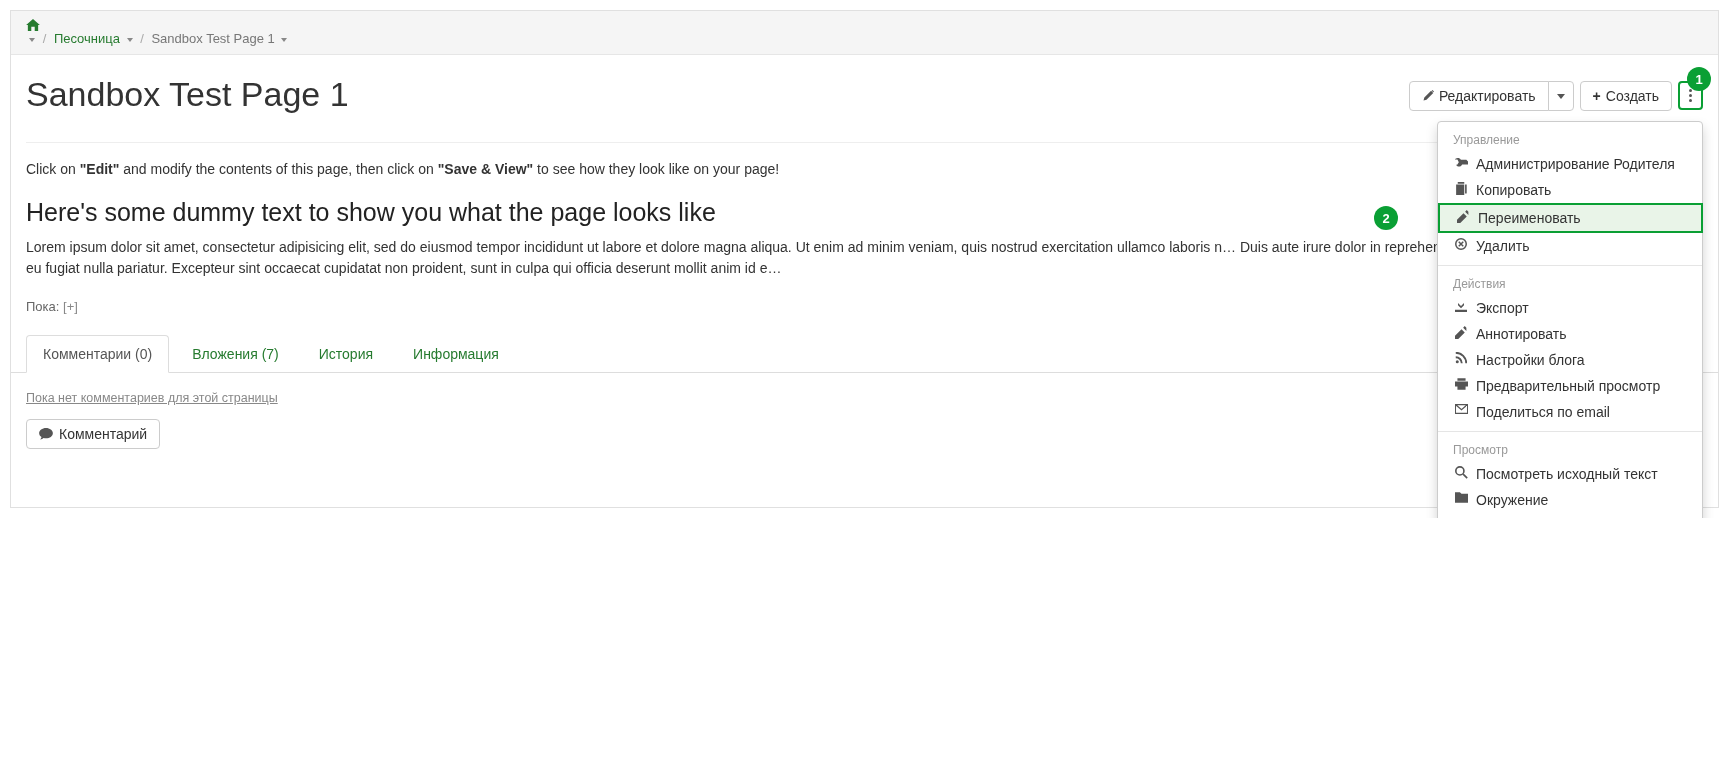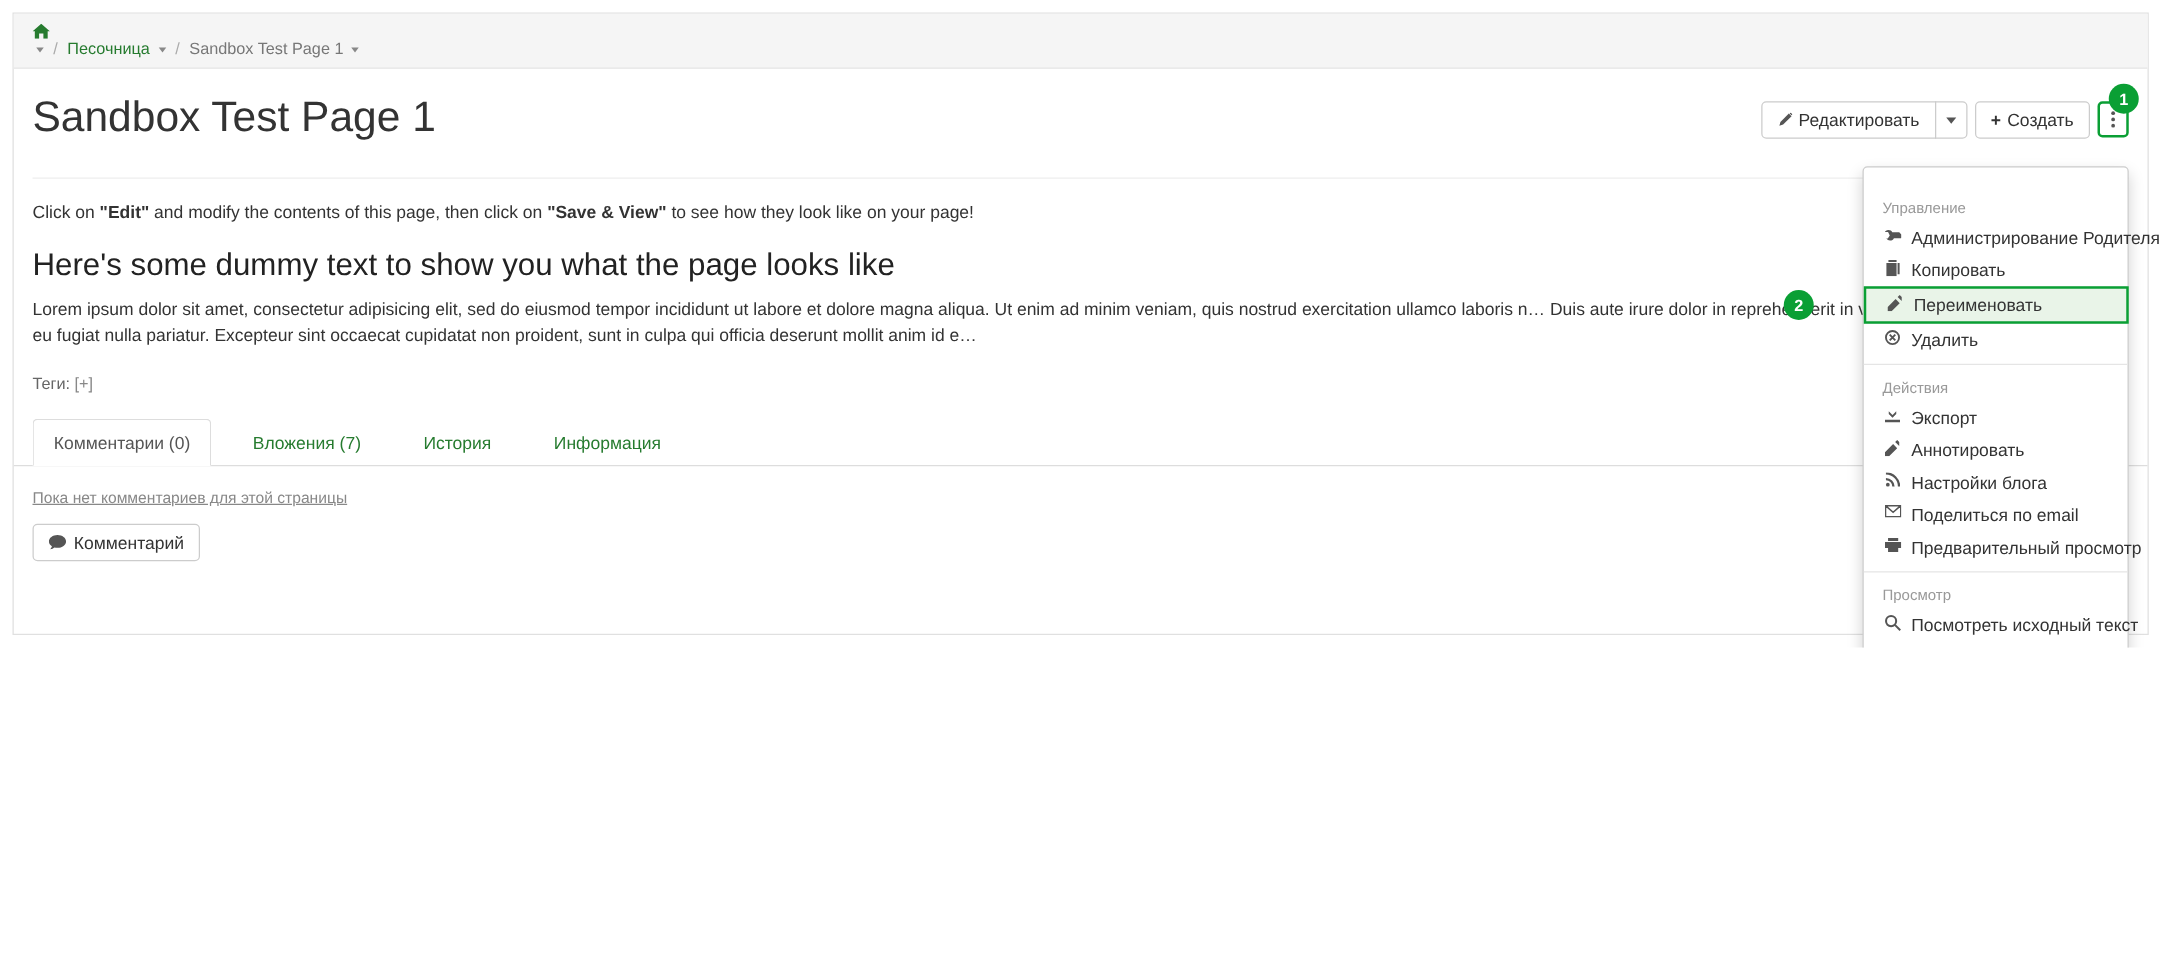--- a/index.html
+++ b/index.html
@@ -128,21 +128,21 @@
     font-size: 13px;
     color: #666;
     margin: 20px 15px 20px 15px;
   }
   .tags-row .plus { color: #888; cursor: pointer; }
   
   .tabs {
     border-bottom: 1px solid #ddd;
     display: flex;
     padding: 0 15px;
-    gap: 16px;
+    gap: 6px;
     margin-top: 18px;
   }
   .tab {
     padding: 10px 16px;
     font-size: 14px;
     cursor: pointer;
     border: 1px solid transparent;
     border-bottom: none;
     position: relative;
     top: 1px;
@@ -161,28 +161,28 @@
   .no-comments {
     font-size: 12.5px;
     color: #888;
     margin-bottom: 14px;
     text-decoration: underline;
   }
   
   .dropdown {
     position: absolute;
     right: 15px;
-    top: 122px;
-    width: 213px;
+    top: 110px;
+    width: 266px;
     background: #fff;
     border: 1px solid #ccc;
     border-radius: 4px;
     box-shadow: 0 6px 12px rgba(0,0,0,.175);
     z-index: 10;
-    padding: 20px 0;
+    padding: 6px 0;
   }
   .dropdown .section-label {
     font-size: 12px;
     color: #999;
     padding: 5px 15px 4px 15px;
   }
   .dropdown .item {
     display: flex;
     align-items: flex-start;
     padding: 5px 15px;
@@ -269,21 +269,21 @@
 
   <div class="content-area">
     <p>
       <span>Click on </span><b>"Edit"</b><span> and modify the contents of this page, then click on </span><b>"Save &amp; View"</b><span> to see how they look like on your page!</span>
     </p>
     <h2>Here's some dummy text to show you what the page looks like</h2>
     <p>Lorem ipsum dolor sit amet, consectetur adipisicing elit, sed do eiusmod tempor incididunt ut labore et dolore magna aliqua. Ut enim ad minim veniam, quis nostrud exercitation ullamco laboris n… Duis aute irure dolor in reprehenderit in voluptate velit esse cillum dolore eu fugiat nulla pariatur. Excepteur sint occaecat cupidatat non proident, sunt in culpa qui officia deserunt mollit anim id e…</p>
   </div>
 
   <div class="tags-row">
-    <span>Теги:</span>
+    <span>Пока:</span>
     <span class="plus">[+]</span>
   </div>
 
   <div class="tabs">
     <div class="tab active">Комментарии (0)</div>
     <div class="tab">Вложения (7)</div>
     <div class="tab">История</div>
     <div class="tab">Информация</div>
   </div>
   <div class="tab-content">
@@ -356,34 +356,34 @@
       <span class="ico">
           <svg width="12" height="12" viewBox="0 0 16 16">
             <circle cx="3" cy="13" r="2" fill="#555"></circle>
             <path fill="none" stroke="#555" stroke-width="2.5" d="M1 7a8 8 0 0 1 8 8M1 1a14 14 0 0 1 14 14"></path>
           </svg>
         </span>
       <span>Настройки блога</span>
     </div>
     <div class="item">
       <span class="ico">
+          <svg width="13" height="12" viewBox="0 0 16 14">
+            <path fill="#555" d="M3 0h10v3H3zM0 4h16v6h-3v4H3v-4H0zM4 9h8v4H4z"></path>
+          </svg>
+        </span>
+      <span>Предварительный просмотр</span>
+    </div>
+    <div class="item">
+      <span class="ico">
           <svg width="13" height="10" viewBox="0 0 16 12">
             <path fill="none" stroke="#555" stroke-width="1.5" d="M.5.5h15v11H.5zM.5.5 8 7l7.5-6.5"></path>
           </svg>
         </span>
       <span>Поделиться по email</span>
     </div>
-    <div class="item">
-      <span class="ico">
-          <svg width="13" height="12" viewBox="0 0 16 14">
-            <path fill="#555" d="M3 0h10v3H3zM0 4h16v6h-3v4H3v-4H0zM4 9h8v4H4z"></path>
-          </svg>
-        </span>
-      <span>Предварительный просмотр</span>
-    </div>
     <hr>
     <div class="section-label">Просмотр</div>
     <div class="item">
       <span class="ico">
           <svg width="13" height="13" viewBox="0 0 16 16">
             <circle cx="6" cy="6" r="5" fill="none" stroke="#555" stroke-width="2"></circle>
             <path stroke="#555" stroke-width="2" d="m10 10 5 5"></path>
           </svg>
         </span>
       <span>Посмотреть исходный текст</span>

